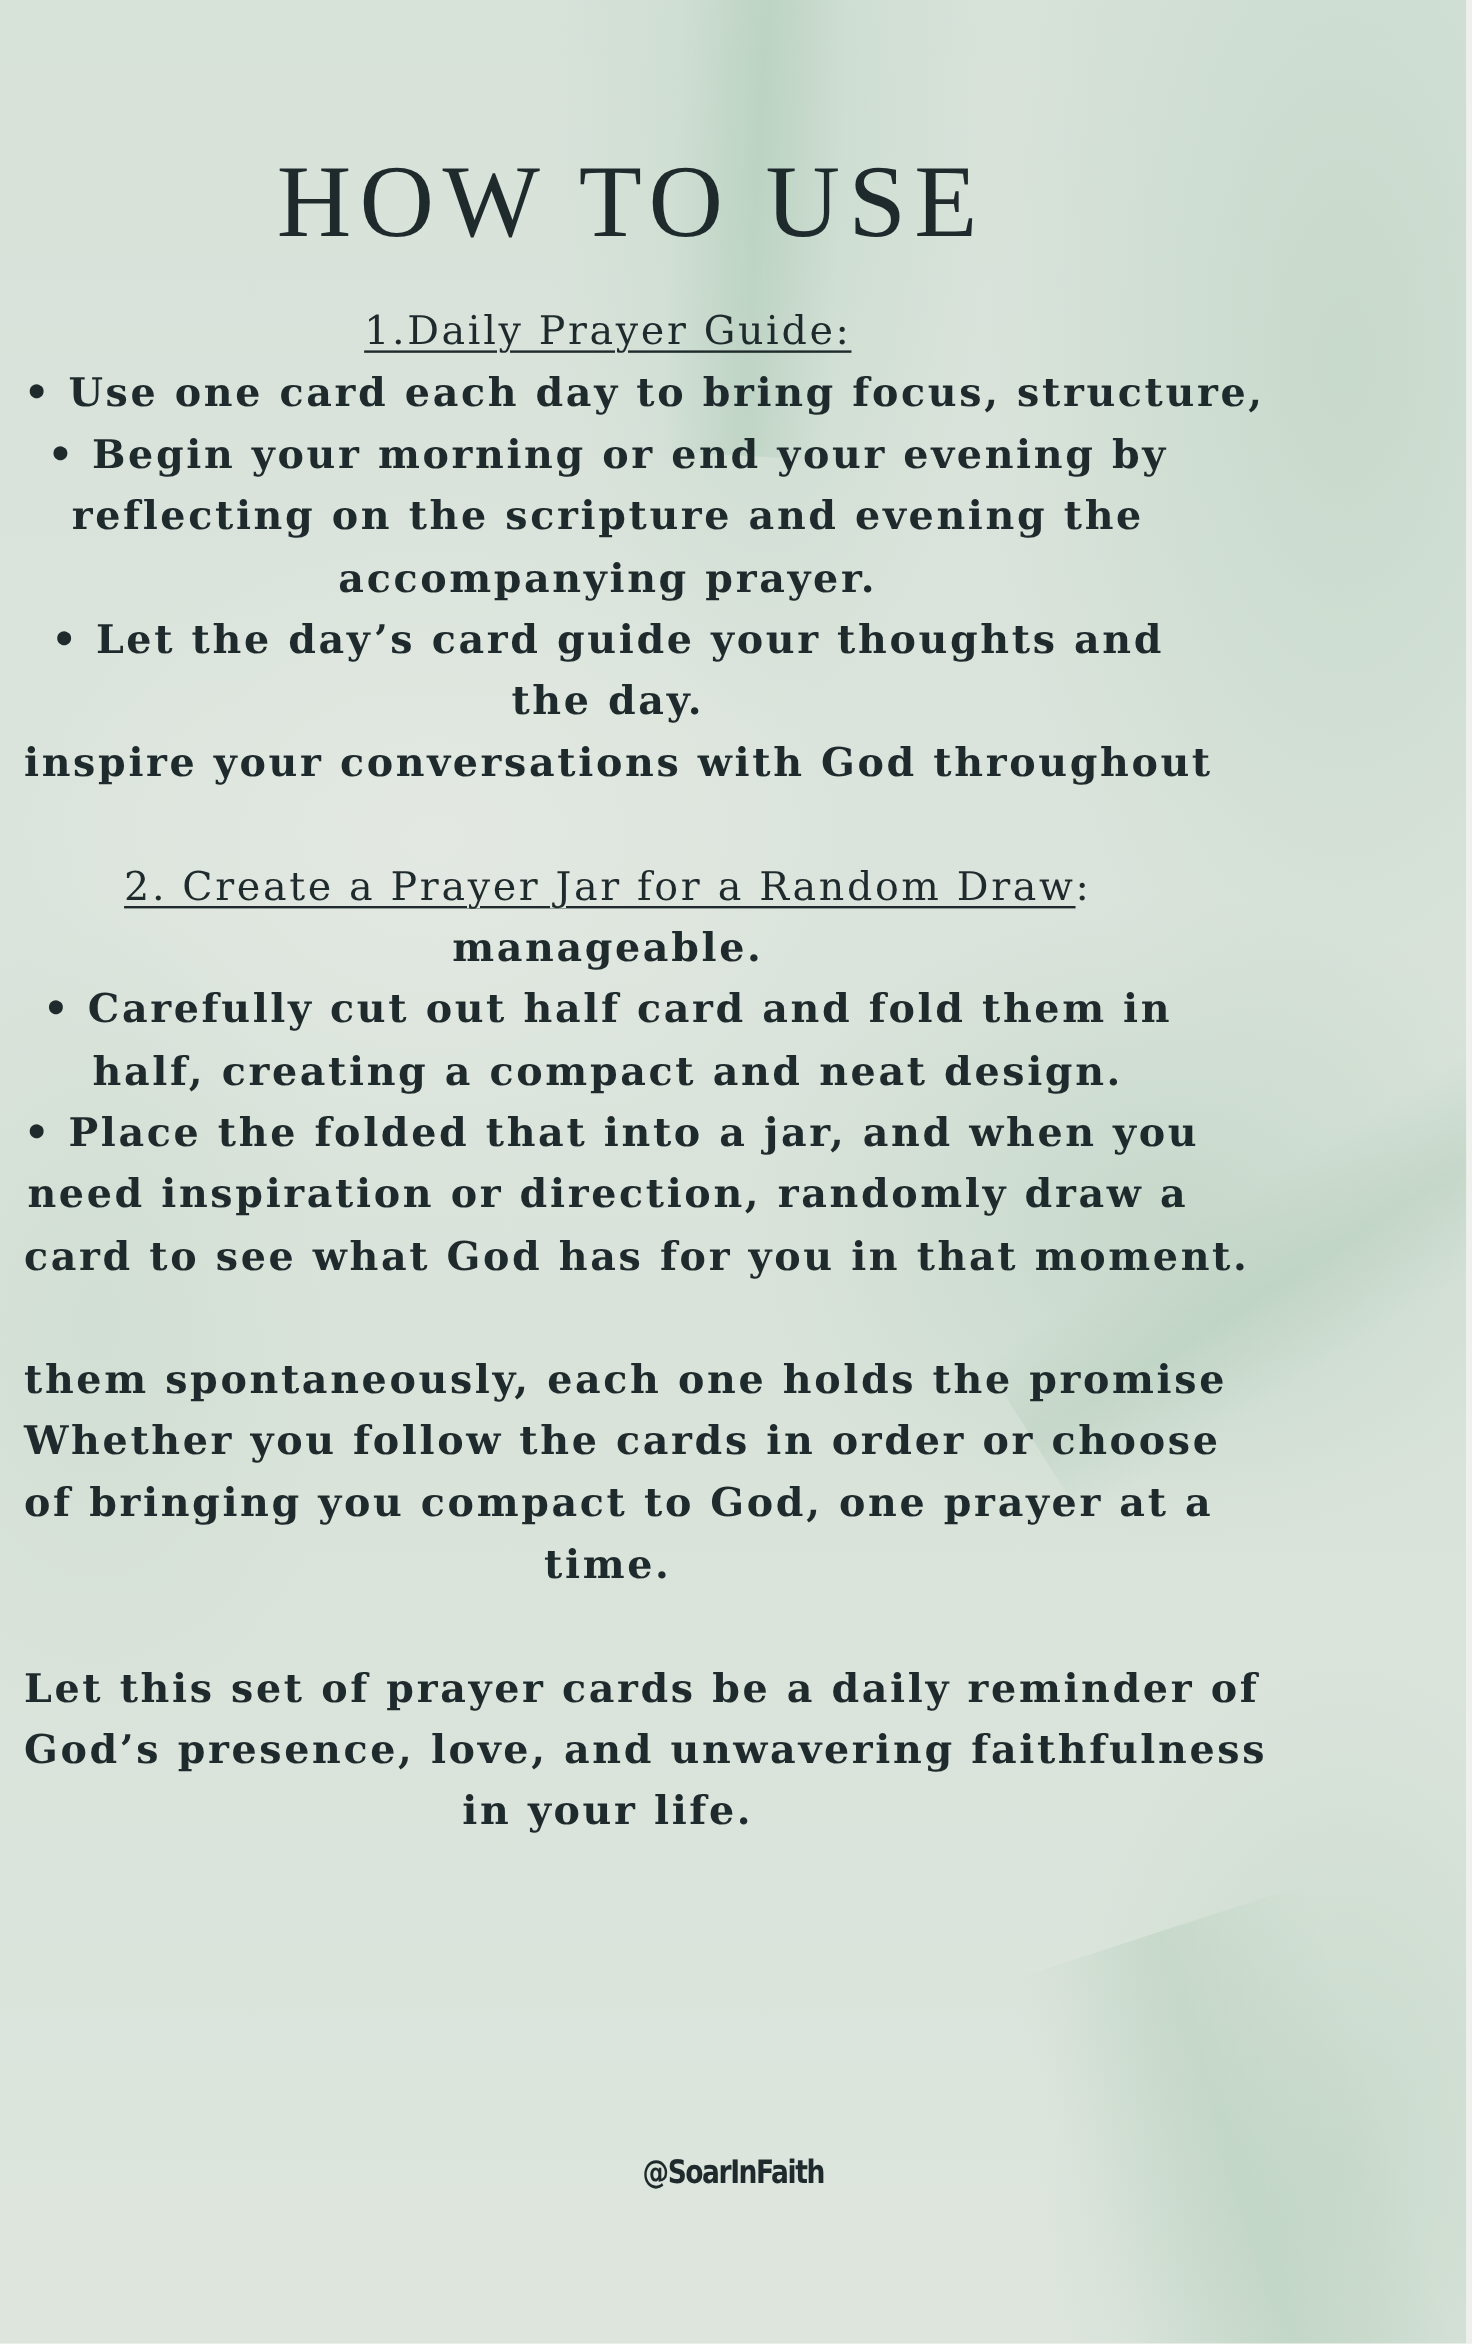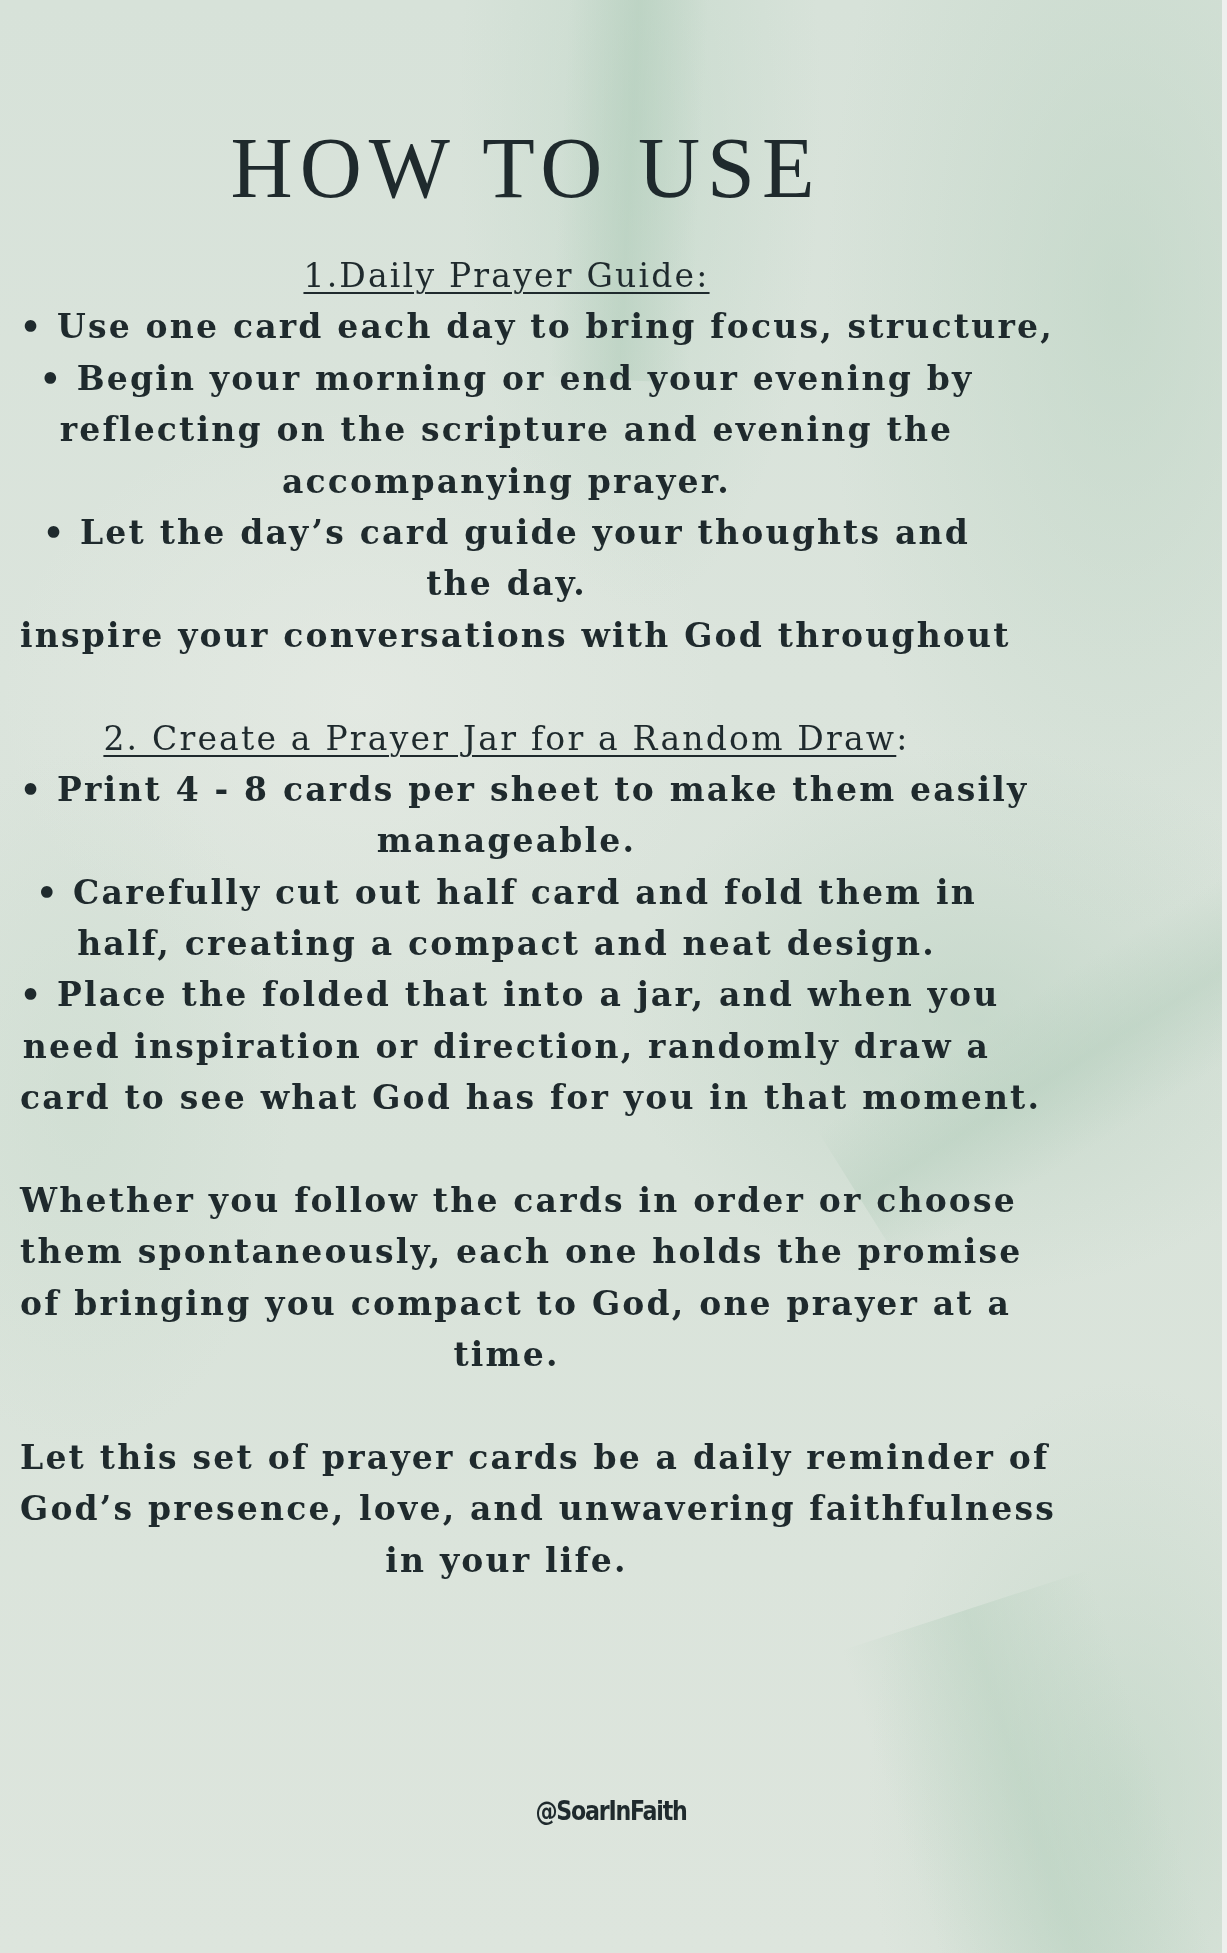--- a/index.html
+++ b/index.html
@@ -143,32 +143,31 @@
     <span class="line">accompanying prayer.</span>
     <span class="line">• Let the day’s card guide your thoughts and</span>
     <span class="line">the day.</span>
     <span class="line">inspire your conversations with God throughout</span>
 
     <span class="line blank"></span>
 
     <div class="line heading">
       <span class="u">2. Create a Prayer Jar for a Random Draw</span><span>:</span>
     </div>
-    <span class="line"> • Print 4 - 8 cards per sheet to make them easily</span>
     <span class="line">manageable.</span>
     <span class="line"> • Carefully cut out half card and fold them in</span>
     <span class="line">half, creating a compact and neat design.</span>
     <span class="line"> • Place the folded that into a jar, and when you</span>
     <span class="line">need inspiration or direction, randomly draw a</span>
     <span class="line">card to see what God has for you in that moment.</span>
 
     <span class="line blank"></span>
 
+    <span class="line">them spontaneously, each one holds the promise</span>
     <span class="line">Whether you follow the cards in order or choose</span>
-    <span class="line">them spontaneously, each one holds the promise</span>
     <span class="line">of bringing you compact to God, one prayer at a</span>
     <span class="line">time.</span>
 
     <span class="line blank"></span>
 
     <span class="line">Let this set of prayer cards be a daily reminder of</span>
     <span class="line">God’s presence, love, and unwavering faithfulness</span>
     <span class="line">in your life.</span>
   </div>
 

